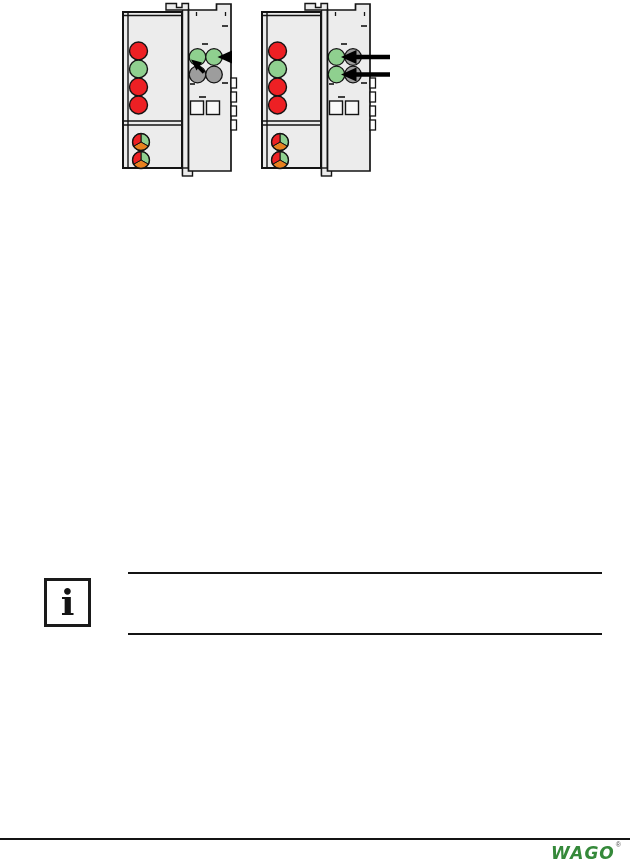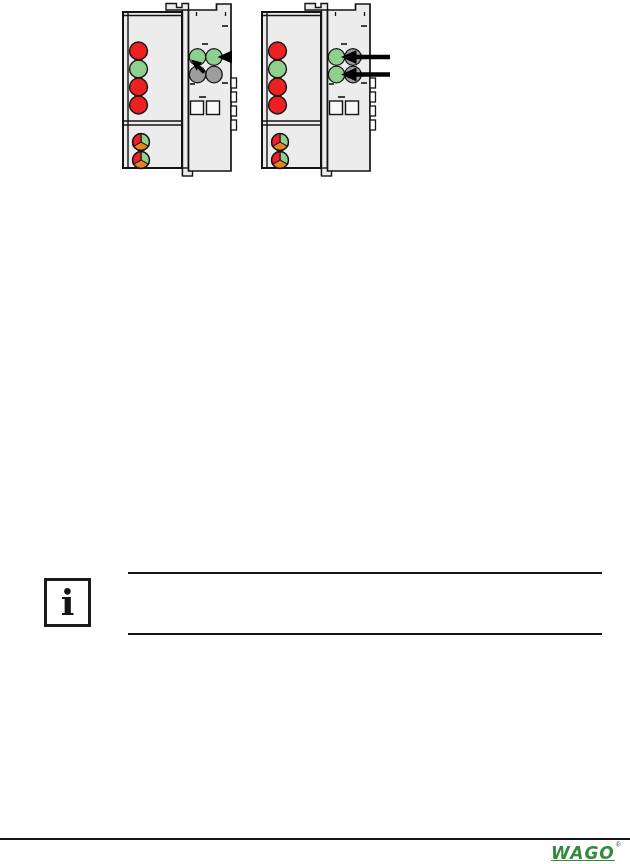--- a/index.html
+++ b/index.html
@@ -10,21 +10,21 @@
   .note-icon{position:absolute;left:44px;top:578px;width:41px;height:43px;
              border:3px solid #1a1a1a;display:flex;align-items:center;justify-content:center;}
   .note-icon span{font-family:"DejaVu Serif",serif;font-weight:bold;font-size:36px;
                   line-height:1;color:#141414;transform:translateY(-1px);}
   .note-rule{position:absolute;left:128px;width:474px;height:2px;background:#141414;}
   .note-rule.top{top:572px;}
   .note-rule.bottom{top:633px;}
   .footer-rule{position:absolute;left:0;top:838px;width:630px;height:2px;background:#141414;}
   .logo{position:absolute;top:843px;right:10px;color:#35893a;white-space:nowrap;}
   .logo .logo-text{font-family:"DejaVu Sans",sans-serif;font-weight:bold;font-style:italic;
-                   font-size:17px;letter-spacing:1px;text-decoration:underline;}
+                   font-size:17px;letter-spacing:1px;}
   .logo sup{font-size:7px;color:#555;vertical-align:top;position:relative;top:-2px;left:1px;}
 </style>
 </head>
 <body>
 
 <div class="page">
 
   <svg class="figure" width="630" height="200" viewBox="0 0 630 200">
     <defs>
       <g id="devbody">

